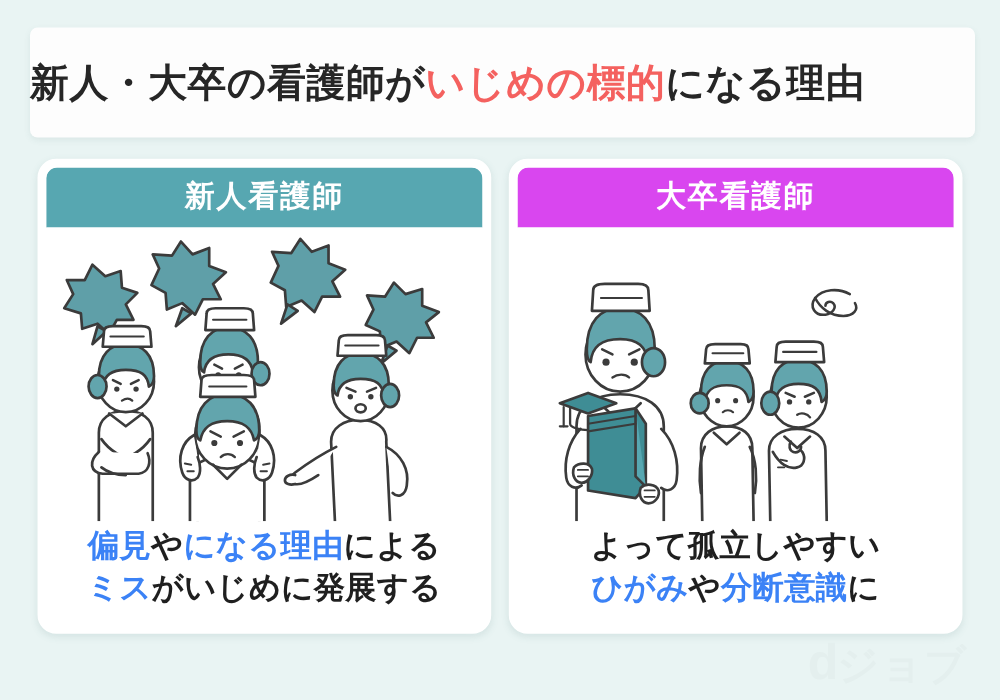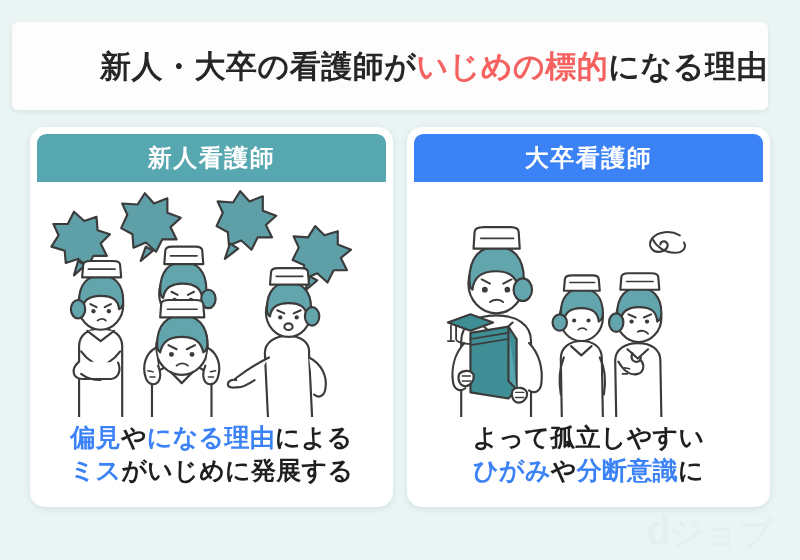--- a/index.html
+++ b/index.html
@@ -11,30 +11,30 @@
     height: 560px;
     background: #e9f4f3;
     font-family: "Liberation Sans", "DejaVu Sans", sans-serif;
     overflow: hidden;
     position: relative;
   }
 
   
   .title-bar {
     position: absolute;
-    left: 12px;
+    left: 24px;
     top: 22px;
     width: 756px;
     height: 88px;
     background: #fdfdfd;
     border-radius: 6px;
     box-shadow: 0 2px 5px rgba(80,120,120,0.10);
     display: flex;
     align-items: center;
-    justify-content: flex-end;
+    justify-content: flex-start;
   }
   .title-text {
     font-size: 31px;
     font-weight: bold;
     letter-spacing: 0.5px;
     color: #262626;
     white-space: nowrap;
     line-height: 1;
   }
   .title-text .hl { color: #f4615f; }
@@ -241,21 +241,21 @@
       <span class="cap-line">
         <span class="hl">偏見</span><span>や</span><span class="hl">になる理由</span><span>による</span>
       </span>
       <span class="cap-line">
         <span class="hl">ミス</span><span>がいじめに発展する</span>
       </span>
     </div>
   </div>
 
   <div class="card">
-    <div class="card-header" style="background:#3b82f6">
+    <div class="card-header" style="background:#d946ef">
       <span class="card-header-text">大卒看護師</span>
     </div>
 
     <div class="card-art">
       <svg viewBox="0 0 340 210" preserveAspectRatio="xMidYMax meet" aria-hidden="true">
         <g fill="none" stroke="#3b3b3b" stroke-width="2.1" stroke-linecap="round" stroke-linejoin="round">
 
           <g stroke-width="2">
             <path d="M259 33 C250 28 238 29 232 36 C227 43 232 50 240 49 C246 48 249 43 246 40 C244 38 240 39 240 42"></path>
             <path d="M232 36 C236 44 244 50 254 50 C262 50 266 45 263 40"></path>

